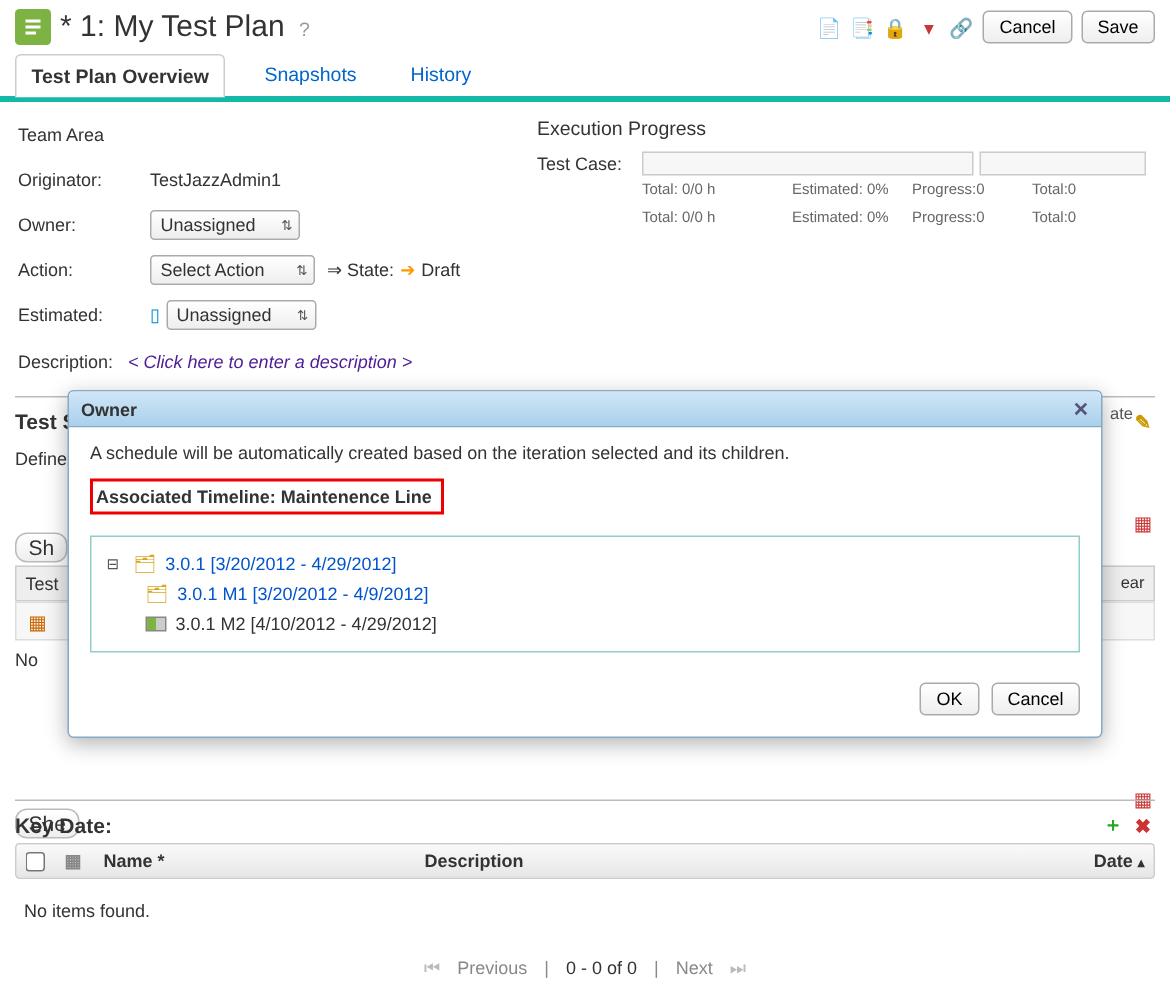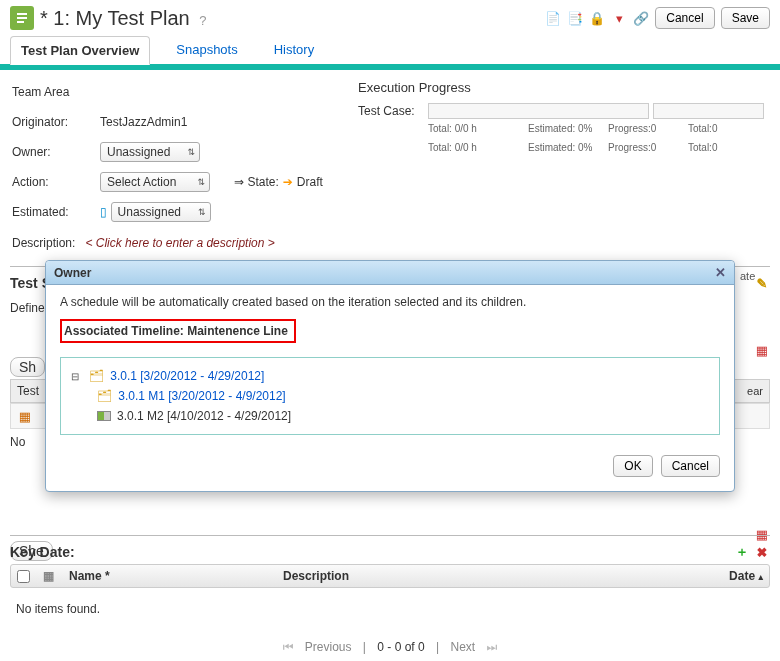--- a/index.html
+++ b/index.html
@@ -52,21 +52,21 @@
       border-radius: 4px;
       background: linear-gradient(#fff, #eee);
       padding: 3px 10px;
       font-size: 12px;
       cursor: pointer;
     }
     .tabs {
       display: flex;
       gap: 16px;
       padding: 0 10px;
-      border-bottom: 6px solid #14b8a6;
+      border-bottom: 4px solid #14b8a6;
       margin-bottom: 10px;
     }
     .tab {
       padding: 6px 10px;
       color: #0066cc;
       cursor: pointer;
       font-size: 13px;
     }
     .tab.active {
       border: 1px solid #ccc;
@@ -122,21 +122,21 @@
       font-size: 9px;
       color: #555;
     }
     .state-arrow { color: #f90; margin: 0 4px; }
     .desc-row {
       padding: 6px 12px 12px 12px;
       color: #333;
     }
     .desc-placeholder {
       font-style: italic;
-      color: #7f1d1d;
+      color: #4c1d95;
     }
     .exec-title {
       font-size: 13px;
       margin-bottom: 8px;
       color: #333;
     }
     .progress-row {
       display: flex;
       align-items: center;
       margin-bottom: 4px;
@@ -328,21 +328,21 @@
       <div class="form-label">Originator:</div>
       <div>TestJazzAdmin1</div>
     </div>
     <div class="form-row">
       <div class="form-label">Owner:</div>
       <span class="select">Unassigned</span>
     </div>
     <div class="form-row">
       <div class="form-label">Action:</div>
       <span class="select" style="min-width:110px">Select Action</span>
-      <span style="margin-left:24px">⇒ State:</span>
+      <span style="margin-left:8px">⇒ State:</span>
       <span class="state-arrow">➔</span>
       <span>Draft</span>
     </div>
     <div class="form-row">
       <div class="form-label">Estimated:</div>
       <span style="color:#08c;margin-right:4px">▯</span>
       <span class="select">Unassigned</span>
     </div>
   </div>
 

